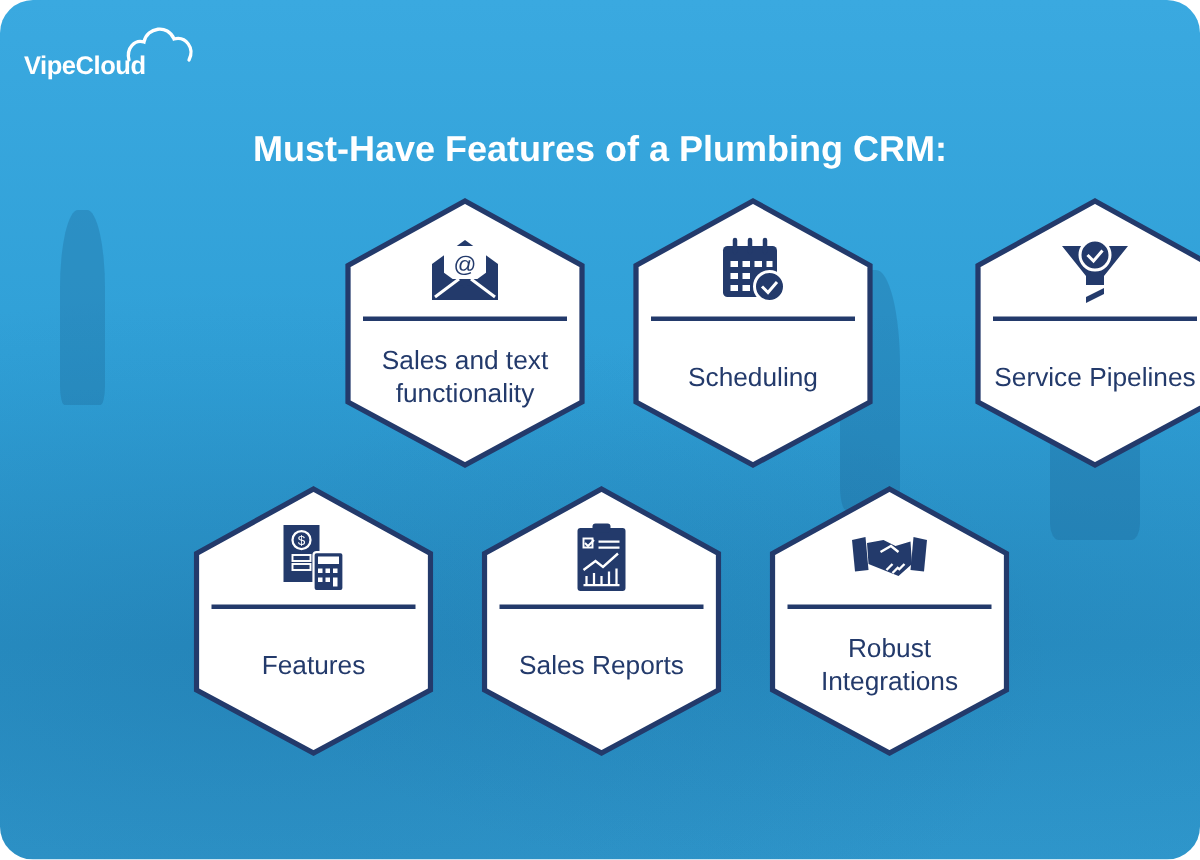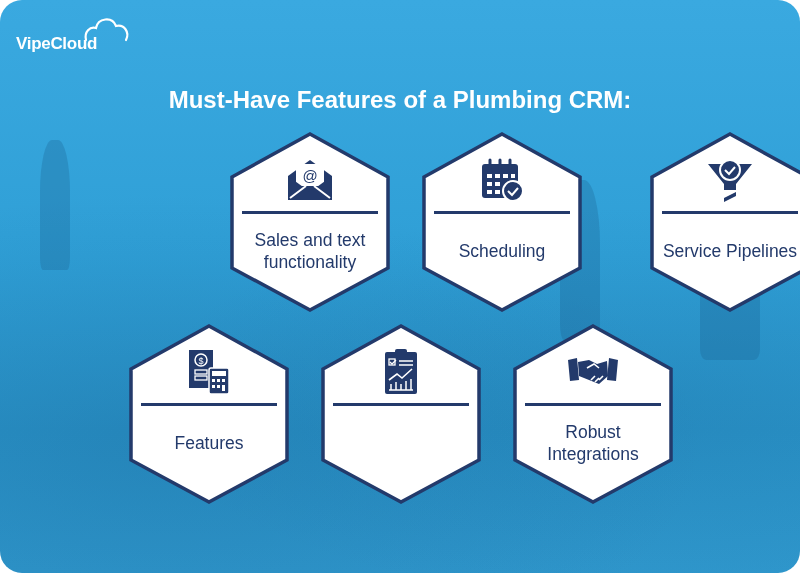--- a/index.html
+++ b/index.html
@@ -124,20 +124,21 @@
     <svg class="icon" viewBox="0 0 52 52">
       <rect x="10" y="6" width="32" height="42" rx="2" fill="#233a6b"></rect>
         <rect x="20" y="3" width="12" height="6" rx="2" fill="#233a6b"></rect>
       <rect x="14" y="13" width="6" height="6" fill="none" stroke="#fff" stroke-width="1.3"></rect>
         <path d="M15 16 l2 2 l4 -4" stroke="#fff" stroke-width="1.3" fill="none"></path>
       <path d="M24 15 h14 M24 19 h14" stroke="#fff" stroke-width="1.5"></path>
       <path d="M14 34 l8 -6 l5 4 l10 -9" stroke="#fff" stroke-width="1.6" fill="none"></path>
       <path d="M16 44 v-6 M21 44 v-8 M26 44 v-6 M31 44 v-9 M36 44 v-11 M14 44 h24" stroke="#fff" stroke-width="1.5"></path>
     </svg>
     <div class="rule"></div>
+    <div class="label">Sales Reports</div>
   </div>
 
   <div class="hex" style="left:513px;top:324px;">
     <svg class="shape" width="160" height="180" viewBox="0 0 160 180">
         <polygon points="80,2 158,45 158,136 80,178 2,136 2,45" fill="#fff" stroke="#233a6b" stroke-width="3.5"></polygon>
       </svg>
     <svg class="icon" viewBox="0 0 52 52" style="width:60px;">
       <path d="M1 14 L10 12 L12 34 L3 35 Z" fill="#233a6b"></path>
         <path d="M51 14 L42 12 L40 34 L49 35 Z" fill="#233a6b"></path>
       <path d="M11 16 L22 14 L30 18 L40 15 L41 30 L32 38 L22 34 L12 30 Z" fill="#233a6b"></path>

